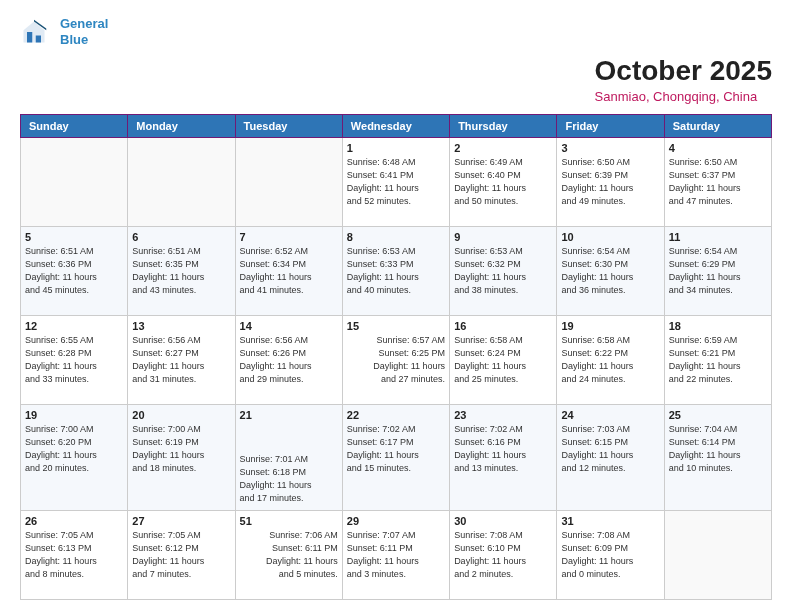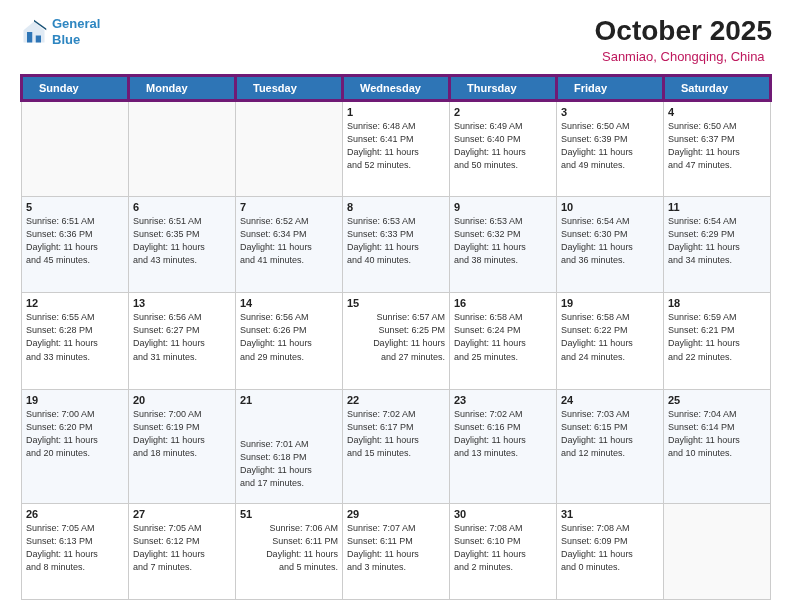--- a/index.html
+++ b/index.html
@@ -19,37 +19,38 @@
     }
     .header {
       display: flex;
       justify-content: space-between;
       align-items: flex-start;
       margin-bottom: 10px;
     }
     .logo {
       display: flex;
       align-items: center;
-      gap: 4px;
+      gap: 12px;
     }
     .logo-text {
       font-size: 13px;
       font-weight: bold;
       color: #1a5276;
       line-height: 1.2;
     }
     .logo-text span {
       color: #2e86c1;
     }
     .logo-icon {
       width: 28px;
       height: 28px;
     }
     .title-block {
-      text-align: center;
+      text-align: left;
+      margin-top: 40px;
     }
     .month-title {
       font-size: 28px;
       font-weight: bold;
       color: #222;
       line-height: 1.1;
     }
     .subtitle {
       font-size: 13px;
       color: #be185d;
@@ -60,23 +61,23 @@
       border: 1px solid #ccc;
       border-collapse: collapse;
       width: 100%;
       table-layout: fixed;
     }
     .calendar thead tr th {
       background-color: #2e75b6;
       color: #fff;
       font-size: 11px;
       font-weight: bold;
-      padding: 5px 16px;
+      padding: 5px 8px;
       text-align: left;
-      border: 3px solid #701a75;
+      border: 1px solid #701a75;
       margin-top: 28px;
     }
     .calendar tbody tr td {
       border: 1px solid #ccc;
       vertical-align: top;
       padding: 4px 4px 3px 4px;
       font-size: 9.2px;
       color: #333;
       height: 88px;
       background: #fff;

